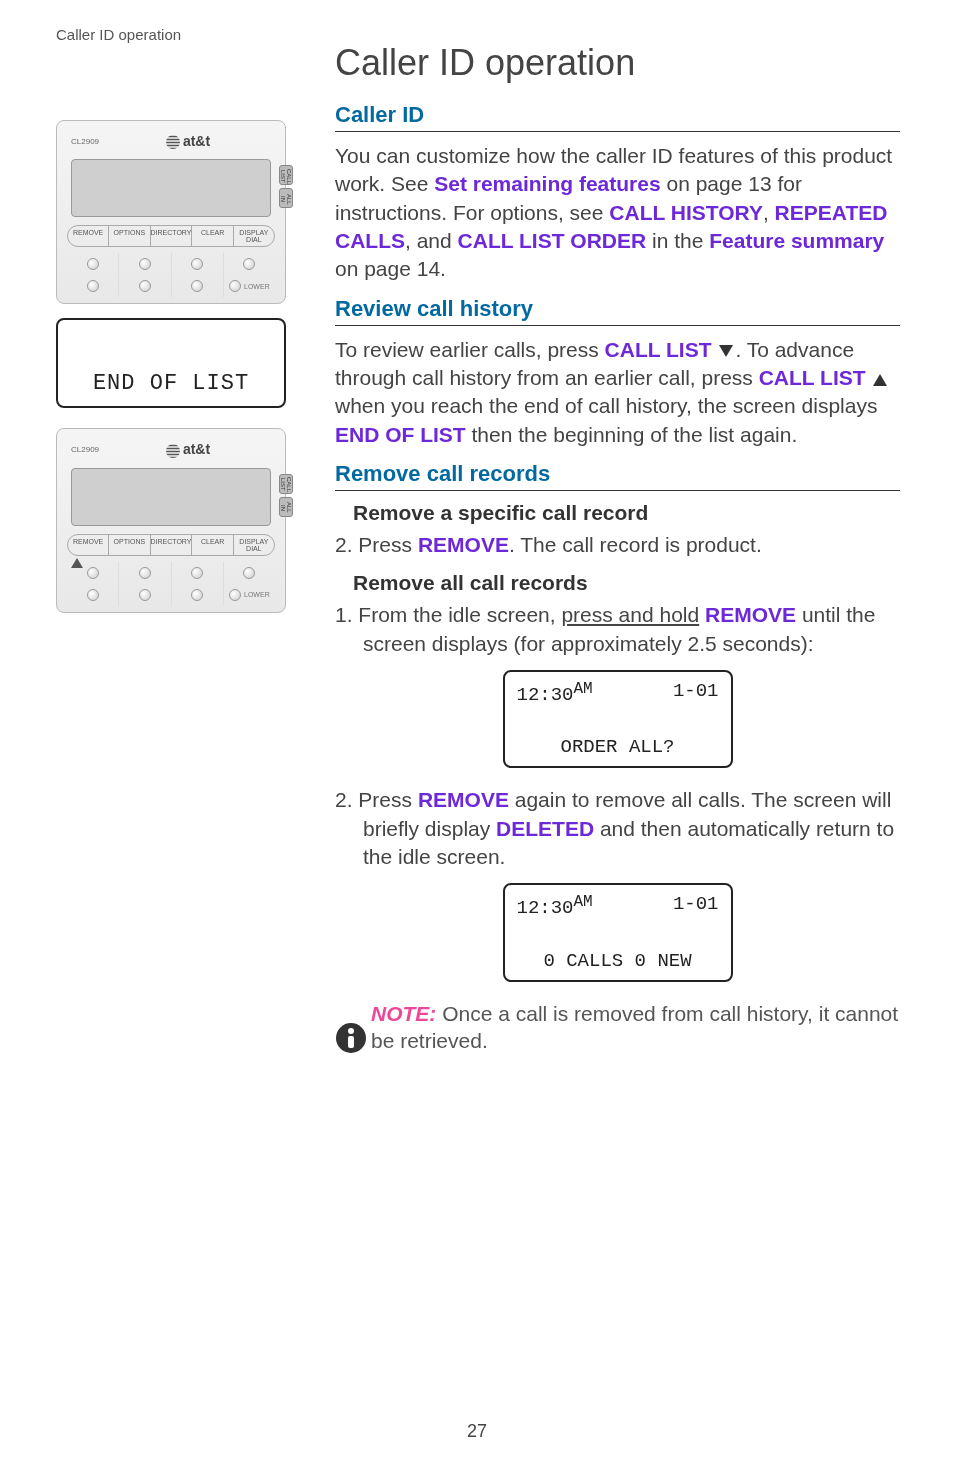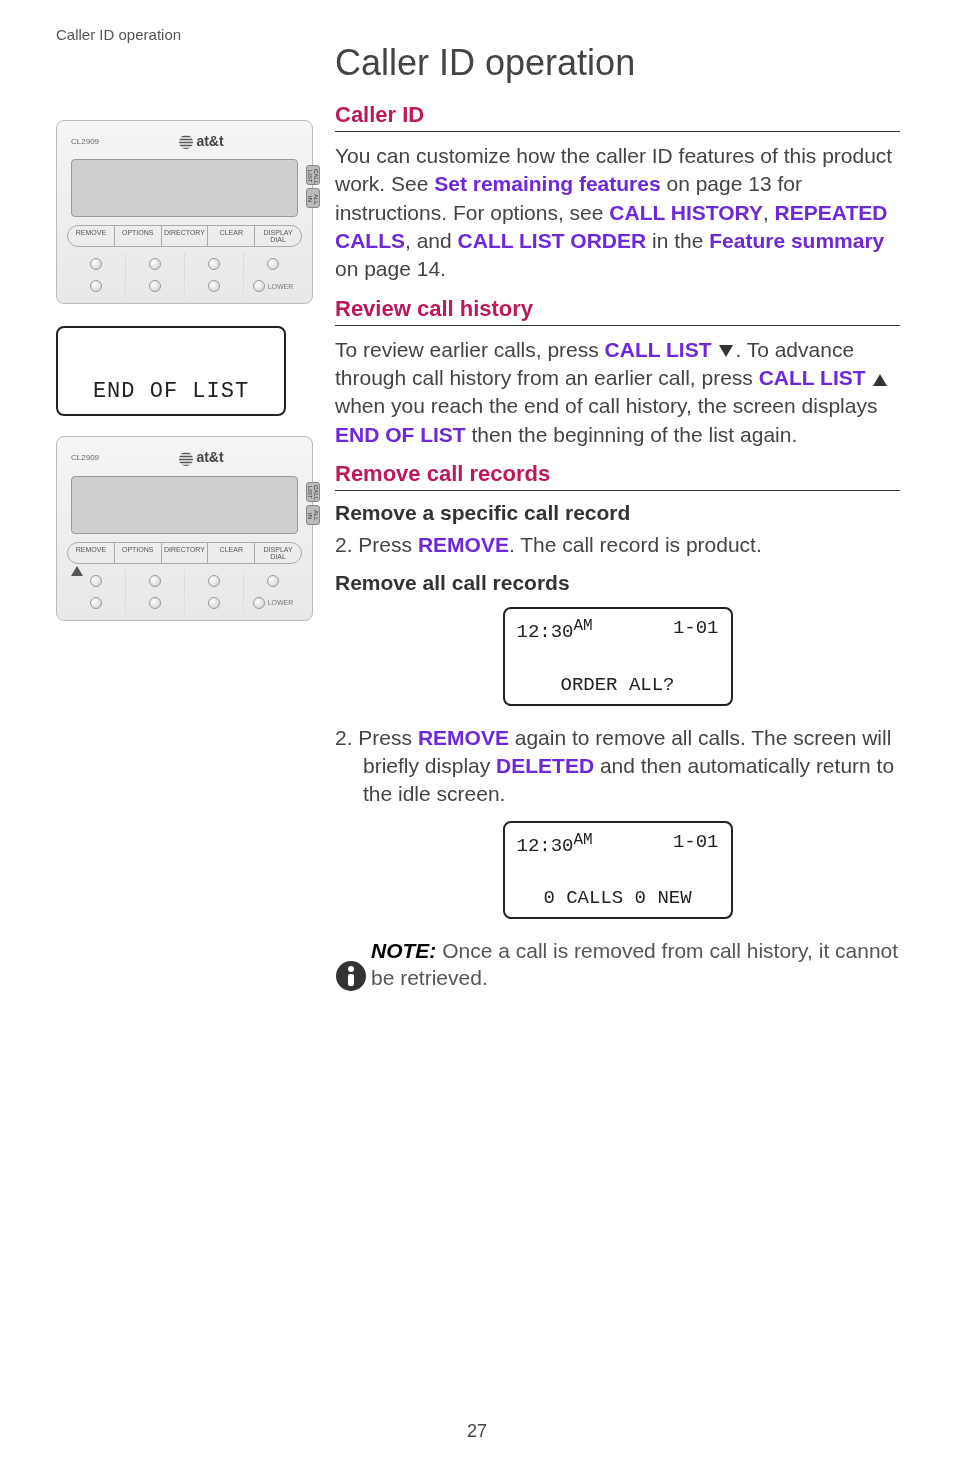--- a/index.html
+++ b/index.html
@@ -24,26 +24,26 @@
     top: 120px;
     width: 240px;
   }
   .main-col {
     position: absolute;
     left: 335px;
     top: 42px;
     width: 565px;
   }
   .phone {
-    width: 257px;
+    width: 230px;
     background: linear-gradient(#f5f5f5, #e8e8e8);
     border: 1px solid #bbb;
     border-radius: 8px;
     padding: 10px 8px 6px 8px;
-    margin-bottom: 22px;
+    margin-bottom: 14px;
   }
   .phone-top {
     display: flex;
     align-items: center;
     gap: 6px;
     padding: 2px 6px 6px 6px;
   }
   .model { font-size: 8px; color: #666; }
   .logo {
     flex: 1;
@@ -148,32 +148,33 @@
   }
   h1 {
     font-size: 36px;
     font-weight: normal;
     color: #444;
     margin-bottom: 18px;
   }
   h2 {
     font-size: 22px;
     font-weight: bold;
-    color: #be185d;
+    color: #0369a1;
     border-bottom: 1.5px solid #333;
     padding-bottom: 3px;
     margin-bottom: 10px;
     margin-top: 8px;
   }
   h3 {
     font-size: 21px;
     font-weight: bold;
     color: #333;
     margin-bottom: 6px;
     margin-top: 4px;
+    margin-left: 18px;
   }
   .body-text {
     font-size: 21px;
     line-height: 1.35;
     color: #444;
     margin-bottom: 12px;
   }
   .step {
     font-size: 21px;
     line-height: 1.35;
@@ -231,21 +232,21 @@
     flex-shrink: 0;
   }
   .note-text {
     font-size: 21px;
     color: #555;
     line-height: 1.3;
   }
   .note-label {
     font-weight: bold;
     font-style: italic;
-    color: #000000;
+    color: #ec4899;
   }
   .page-num {
     position: absolute;
     bottom: 30px;
     left: 0;
     width: 100%;
     text-align: center;
     font-size: 18px;
     color: #444;
   }
@@ -377,20 +378,23 @@
   </p>
 
   <h2>Remove call records</h2>
 
   <h3>Remove a specific call record</h3>
   <p class="step">
     <span>2. Press </span><b>REMOVE</b><span>. The call record is product.</span>
   </p>
 
   <h3 style="margin-top:12px;">Remove all call records</h3>
+  <p class="step">
+    <span>1. From the idle screen, </span><span class="underline">press and hold</span><b> REMOVE</b><span> until the screen displays (for approximately 2.5 seconds):</span>
+  </p>
 
   <div class="screen-box">
     <div class="screen-top">
       <span><span>12:30</span><span class="am">AM</span></span>
       <span>1-01</span>
     </div>
     <div class="screen-bottom">ORDER ALL?</div>
   </div>
 
   <p class="step">

